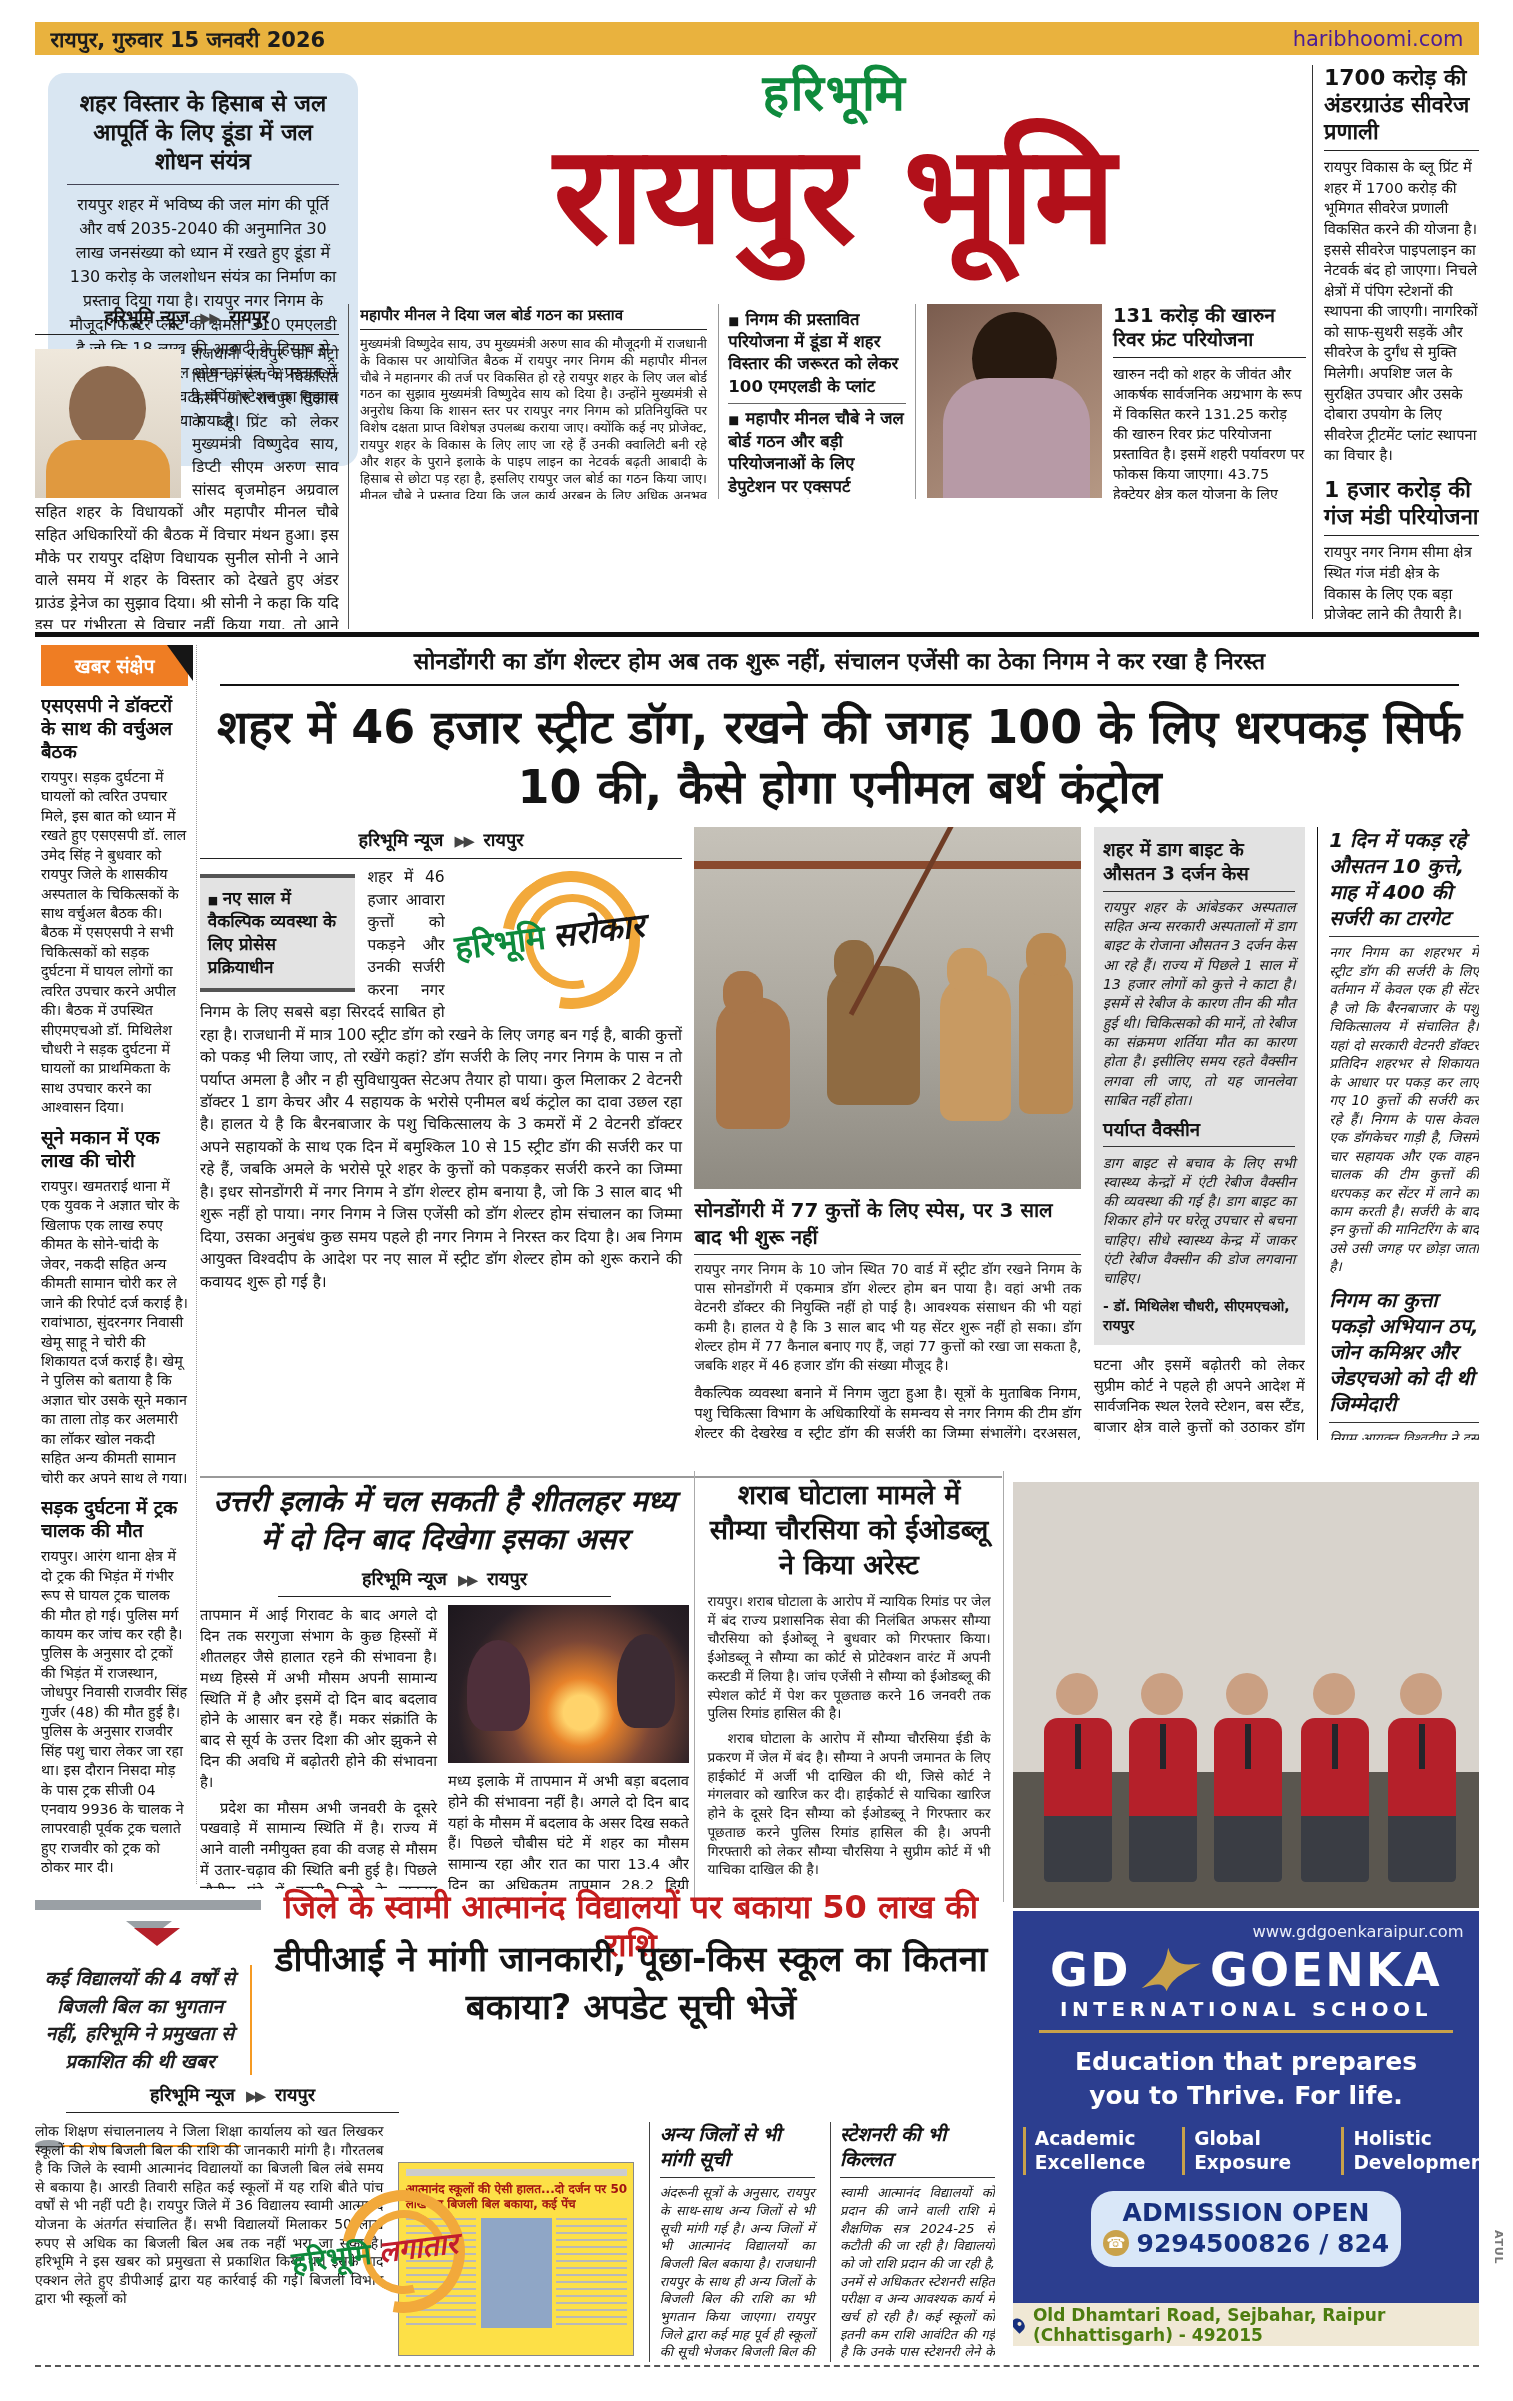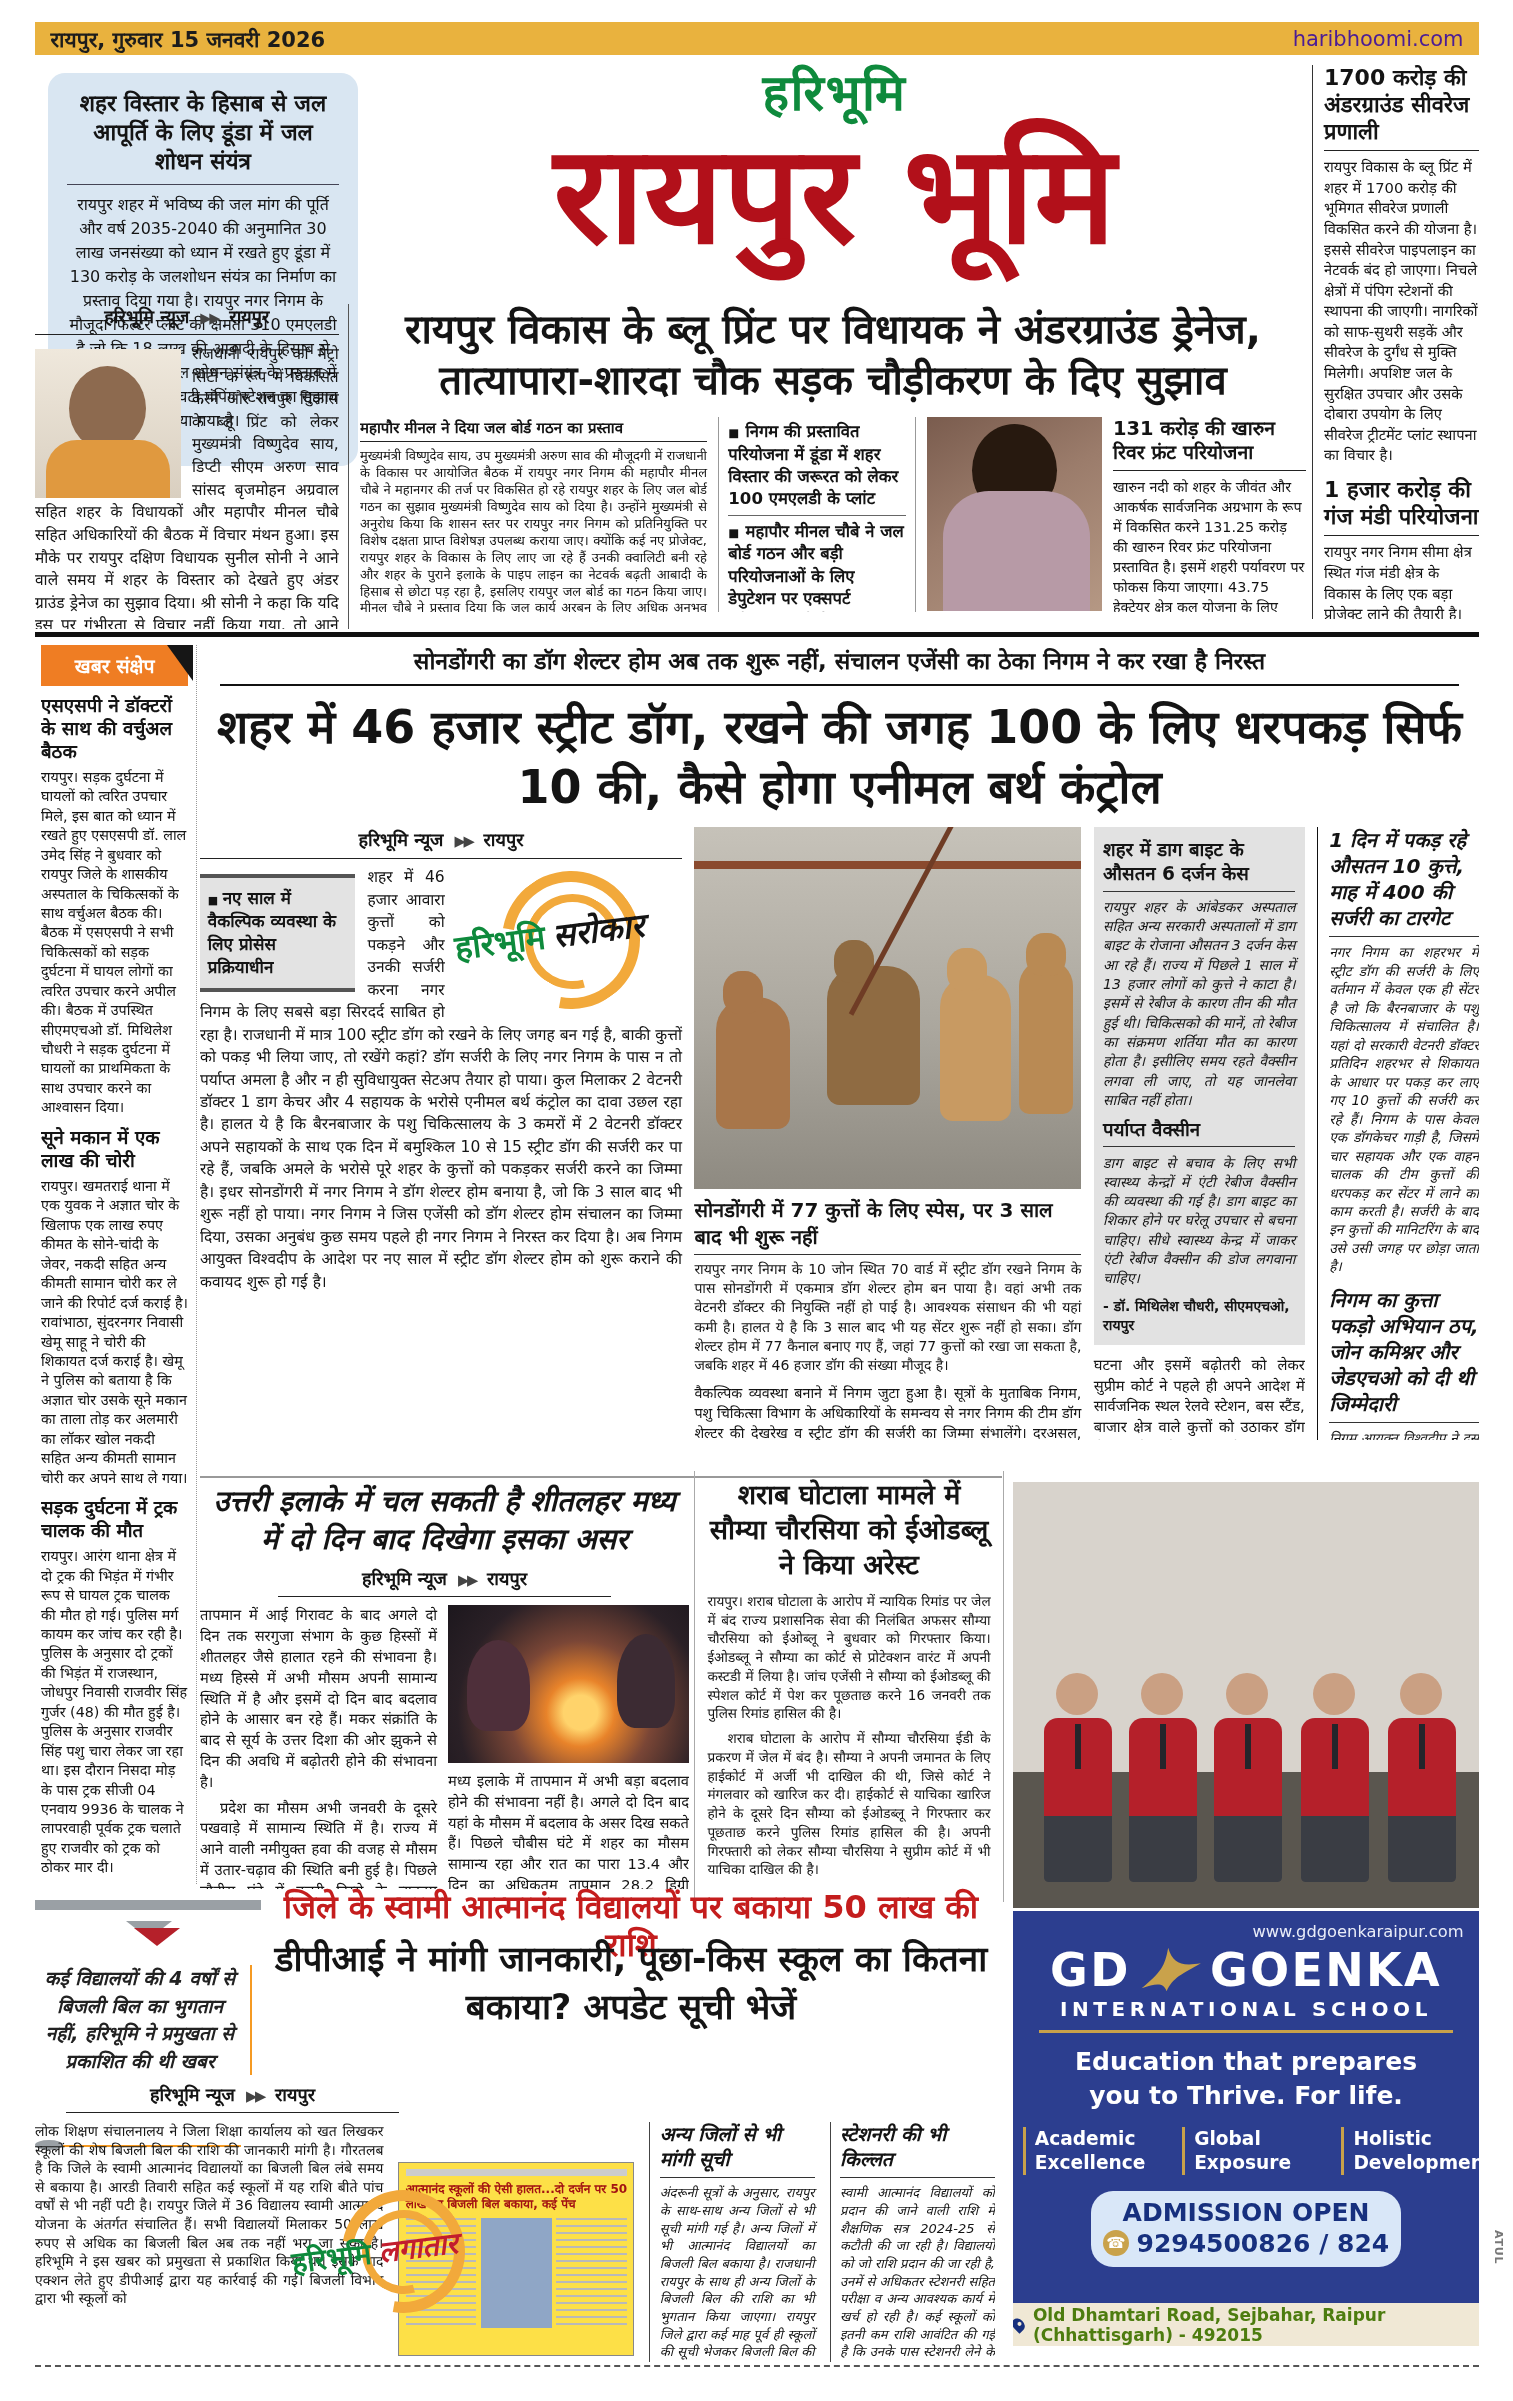--- a/index.html
+++ b/index.html
@@ -229,21 +229,20 @@
     <div class="byline">
       <span>हरिभूमि न्यूज</span>
       <span class="arrows">▶▶</span>
       <span>रायपुर</span>
     </div>
     <div class="photo photo-man"></div>
     <p>राजधानी रायपुर को मेट्रो सिटी के रूप में विकसित करने और रायपुर विकास के ब्लू प्रिंट को लेकर मुख्यमंत्री विष्णुदेव साय, डिप्टी सीएम अरुण साव सांसद बृजमोहन अग्रवाल सहित शहर के विधायकों और महापौर मीनल चौबे सहित अधिकारियों की बैठक में विचार मंथन हुआ। इस मौके पर रायपुर दक्षिण विधायक सुनील सोनी ने आने वाले समय में शहर के विस्तार को देखते हुए अंडर ग्राउंड ड्रेनेज का सुझाव दिया। श्री सोनी ने कहा कि यदि इस पर गंभीरता से विचार नहीं किया गया, तो आने वाले समय में इससे काफी दिक्कत होगी। शहर के तात्यापारा से शारदा चौक सड़क चौड़ीकरण संबंधी प्रस्ताव को अमल में लाने की जरूरत बताई। इकसे साथ ही उन्होंने राजधानी के सिविल लाइन स्थित गॉस मेमोरियल मैदान और लाखे नगर हिंद स्पोर्टिंग ईदगाह भाठा मैदान में खेल स्टेडियम बनाने का प्रस्ताव दिया है।</p>
   </div>
 
   <div class="abs topstory">
-    <div class="ts-head">रायपुर विकास के ब्लू प्रिंट पर विधायक ने अंडरग्राउंड ड्रेनेज, तात्यापारा-शारदा चौक सड़क चौड़ीकरण के दिए सुझाव</div>
     <div class="ts-cols">
       <div class="ts-a">
         <h4>महापौर मीनल ने दिया जल बोर्ड गठन का प्रस्ताव</h4>
         <p>मुख्यमंत्री विष्णुदेव साय, उप मुख्यमंत्री अरुण साव की मौजूदगी में राजधानी के विकास पर आयोजित बैठक में रायपुर नगर निगम की महापौर मीनल चौबे ने महानगर की तर्ज पर विकसित हो रहे रायपुर शहर के लिए जल बोर्ड गठन का सुझाव मुख्यमंत्री विष्णुदेव साय को दिया है। उन्होंने मुख्यमंत्री से अनुरोध किया कि शासन स्तर पर रायपुर नगर निगम को प्रतिनियुक्ति पर विशेष दक्षता प्राप्त विशेषज्ञ उपलब्ध कराया जाए। क्योंकि कई नए प्रोजेक्ट, रायपुर शहर के विकास के लिए लाए जा रहे हैं उनकी क्वालिटी बनी रहे और शहर के पुराने इलाके के पाइप लाइन का नेटवर्क बढ़ती आबादी के हिसाब से छोटा पड़ रहा है, इसलिए रायपुर जल बोर्ड का गठन किया जाए। मीनल चौबे ने प्रस्ताव दिया कि जल कार्य अरबन के लिए अधिक अनुभव वाले टाउन प्लानर और हाइड्रोलिक इंजीनियर रायपुर नगर निगम को उपलब्ध कराया जाए।</p>
       </div>
       <div class="ts-b">
         <div class="bullet">
           <span class="sq">■</span><span>निगम की प्रस्तावित परियोजना में डूंडा में शहर विस्तार की जरूरत को लेकर 100 एमएलडी के प्लांट</span>
         </div>
         <div class="bullet">
@@ -305,21 +304,21 @@
           <div class="dogfig"></div>
           <div class="dogfig"></div>
           <div class="dogfig"></div>
         </div>
         <div class="cap-title">सोनडोंगरी  में 77 कुत्तों के लिए स्पेस, पर 3 साल बाद भी शुरू नहीं</div>
         <p class="cap-body">रायपुर नगर निगम के 10 जोन स्थित 70 वार्ड में स्ट्रीट डॉग रखने निगम के पास सोनडोंगरी में एकमात्र डॉग शेल्टर होम बन पाया है। वहां अभी तक वेटनरी डॉक्टर की नियुक्ति नहीं हो पाई है। आवश्यक संसाधन की भी यहां कमी है। हालत ये है कि 3 साल बाद भी यह सेंटर शुरू नहीं हो सका। डॉग शेल्टर होम में 77 कैनाल बनाए गए हैं, जहां 77 कुत्तों को रखा जा सकता है, जबकि शहर में 46 हजार डॉग की संख्या मौजूद है।</p>
         <p class="cont">वैकल्पिक व्यवस्था बनाने में निगम जुटा हुआ है। सूत्रों के मुताबिक निगम, पशु चिकित्सा विभाग के अधिकारियों के समन्वय से नगर निगम की टीम डॉग शेल्टर की देखरेख व स्ट्रीट डॉग की सर्जरी का जिम्मा संभालेंगे। दरअसल, सुप्रीम कोर्ट ने इस बात पर चिंता जताई कि पिछले 5 साल में आवारा पशुओं से संबंधित नियमों के क्रियान्वयन में कोई ठोस कदम नहीं उठाए गए।</p>
       </div>
       <div class="dcol3">
         <div class="graybox">
-          <h5 class="gb-title">शहर में डाग बाइट के औसतन 6 दर्जन केस</h5>
+          <h5 class="gb-title">शहर में डाग बाइट के औसतन 3 दर्जन केस</h5>
           <p class="gb-body">रायपुर शहर के आंबेडकर अस्पताल सहित अन्य सरकारी अस्पतालों में डाग बाइट के रोजाना औसतन 3 दर्जन केस आ रहे हैं। राज्य में पिछले 1 साल में 13 हजार लोगों को कुत्ते ने काटा है। इसमें से रेबीज के कारण तीन की मौत हुई थी। चिकित्सको की मानें, तो रेबीज का संक्रमण शर्तिया मौत का कारण होता है। इसीलिए समय रहते वैक्सीन लगवा ली जाए, तो यह जानलेवा साबित नहीं होता।</p>
           <h5 class="gb-title">पर्याप्त वैक्सीन</h5>
           <p class="gb-body">डाग बाइट से बचाव के लिए सभी स्वास्थ्य केन्द्रों में एंटी रेबीज वैक्सीन की व्यवस्था की गई है। डाग बाइट का शिकार होने पर घरेलू उपचार से बचना चाहिए। सीधे स्वास्थ्य केन्द्र में जाकर एंटी रेबीज वैक्सीन की डोज लगवाना चाहिए।</p>
           <p class="gb-attr">- डॉ. मिथिलेश चौधरी, सीएमएचओ, रायपुर</p>
         </div>
         <p class="belowbox">घटना और इसमें बढ़ोतरी को लेकर सुप्रीम कोर्ट ने पहले ही अपने आदेश में सार्वजनिक स्थल रेलवे स्टेशन, बस स्टैंड, बाजार क्षेत्र वाले कुत्तों को उठाकर डॉग शेल्टर होम में बंद करने कहा, पर छत्तीसगढ़ की राजधानी में ही इसका पालन शुरू नहीं हो पाया है।</p>
       </div>
       <div class="dcol4">
         <h5 class="r-title">1 दिन में पकड़ रहे औसतन 10 कुत्ते, माह में 400 की सर्जरी का टारगेट</h5>
         <p class="r-body">नगर निगम का शहरभर में स्ट्रीट डॉग की सर्जरी के लिए वर्तमान में केवल एक ही सेंटर है जो कि बैरनबाजार के पशु चिकित्सालय में संचालित है। यहां दो सरकारी वेटनरी डॉक्टर प्रतिदिन शहरभर से शिकायत के आधार पर पकड़ कर लाए गए 10 कुत्तों की सर्जरी कर रहे हैं। निगम के पास केवल एक डॉगकेचर गाड़ी है, जिसमें चार सहायक और एक वाहन चालक की टीम कुत्तों की धरपकड़ कर सेंटर में लाने का काम करती है। सर्जरी के बाद इन कुत्तों की मानिटरिंग के बाद उसे उसी जगह पर छोड़ा जाता है।</p>

